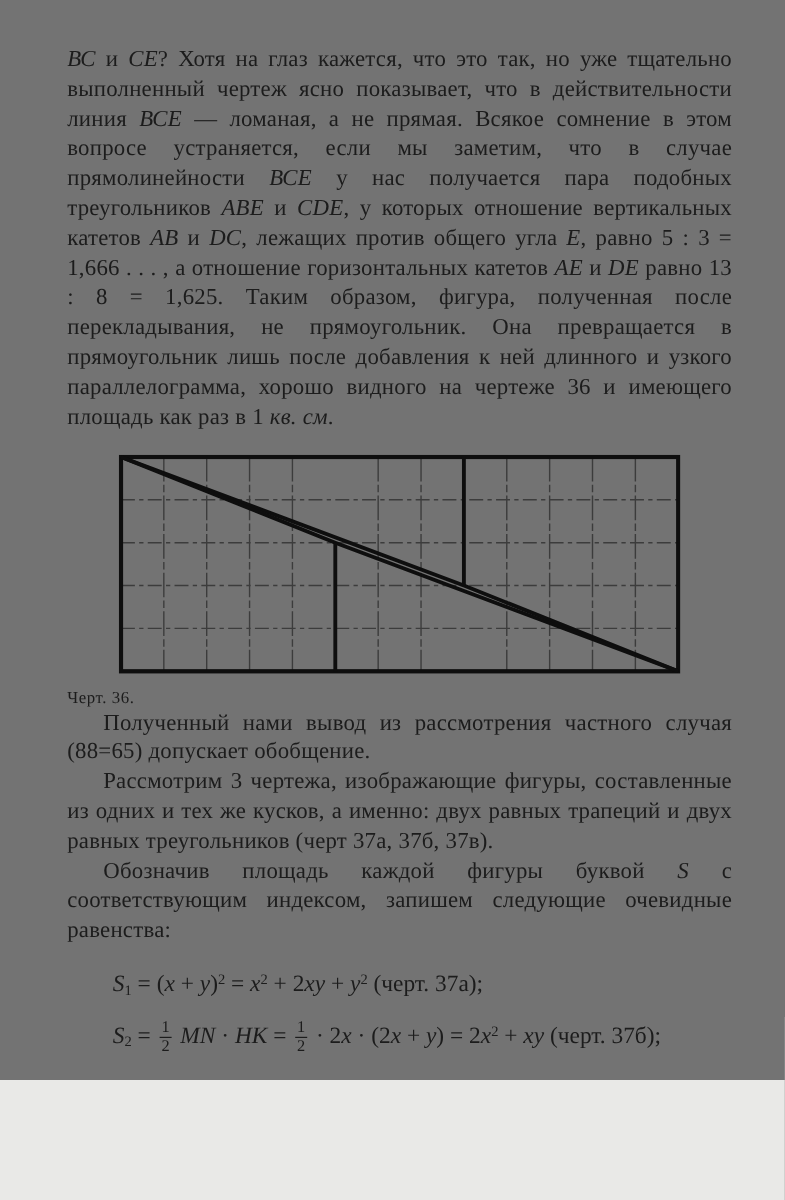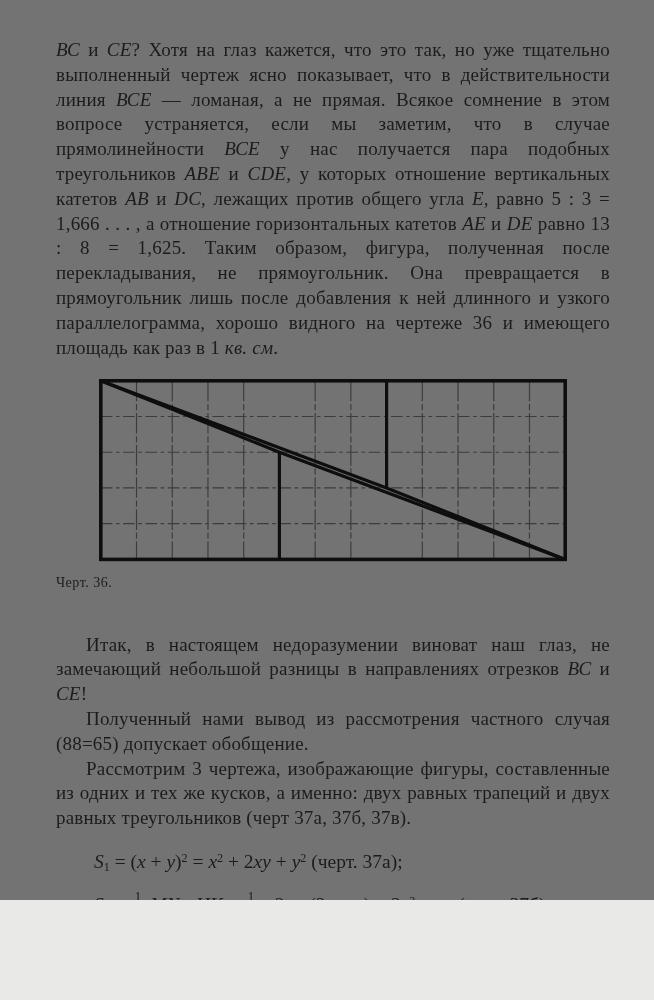--- a/index.html
+++ b/index.html
@@ -101,23 +101,23 @@
       <path d="M2,2 L322,122 L522,202" fill="none" stroke="#0e0e0e" stroke-width="3.6"></path>
       <path d="M2,2 L202,82 L522,202" fill="none" stroke="#0e0e0e" stroke-width="3.6"></path>
 
       <line x1="202" y1="82" x2="202" y2="202" stroke="#0e0e0e" stroke-width="3.6"></line>
       <line x1="322" y1="2" x2="322" y2="122" stroke="#0e0e0e" stroke-width="3.6"></line>
     </svg>
   </div>
 
   <div class="caption">Черт. 36.</div>
 
-  <p class="body-text ind sect2"><span>Итак, в настоящем недоразумении виноват наш глаз, не замечающий небольшой разницы в направлениях отрезков </span><span class="it">ВС</span><span> и </span><span class="it">СЕ</span><span>!</span></p>
   <p class="body-text ind"><span>Полученный нами вывод из рассмотрения частного случая (88=65) допускает обобщение.</span></p>
   <p class="body-text ind"><span>Рассмотрим 3 чертежа, изображающие фигуры, составленные из одних и тех же кусков, а именно: двух равных трапеций  и  двух  равных треугольников (черт 37а, 37б, 37в).</span></p>
+  <p class="body-text ind"><span>Обозначив площадь каждой фигуры буквой </span><span class="it">S</span><span> с соответствующим индексом, запишем следующие очевидные равенства:</span></p>
 
   <div class="formulas">
     <div class="formula"><span class="it">S</span><span class="sb">1</span><span> = (</span><span class="it">x</span><span> + </span><span class="it">y</span><span>)</span><span class="sp">2</span><span> = </span><span class="it">x</span><span class="sp">2</span><span> + 2</span><span class="it">xy</span><span> + </span><span class="it">y</span><span class="sp">2</span><span> (черт. 37а);</span></div>
     <div class="formula"><span class="it">S</span><span class="sb">2</span><span> = </span><span class="frac"><span class="fn">1</span><span class="fd">2</span></span><span> </span><span class="it">MN</span><span> · </span><span class="it">HK</span><span> = </span><span class="frac"><span class="fn">1</span><span class="fd">2</span></span><span> · 2</span><span class="it">x</span><span> · (2</span><span class="it">x</span><span> + </span><span class="it">y</span><span>) = 2</span><span class="it">x</span><span class="sp">2</span><span> + </span><span class="it">xy</span><span> (черт. 37б);</span></div>
 
   </div>
 
   <div class="page-number">135</div>
 
 </div>

